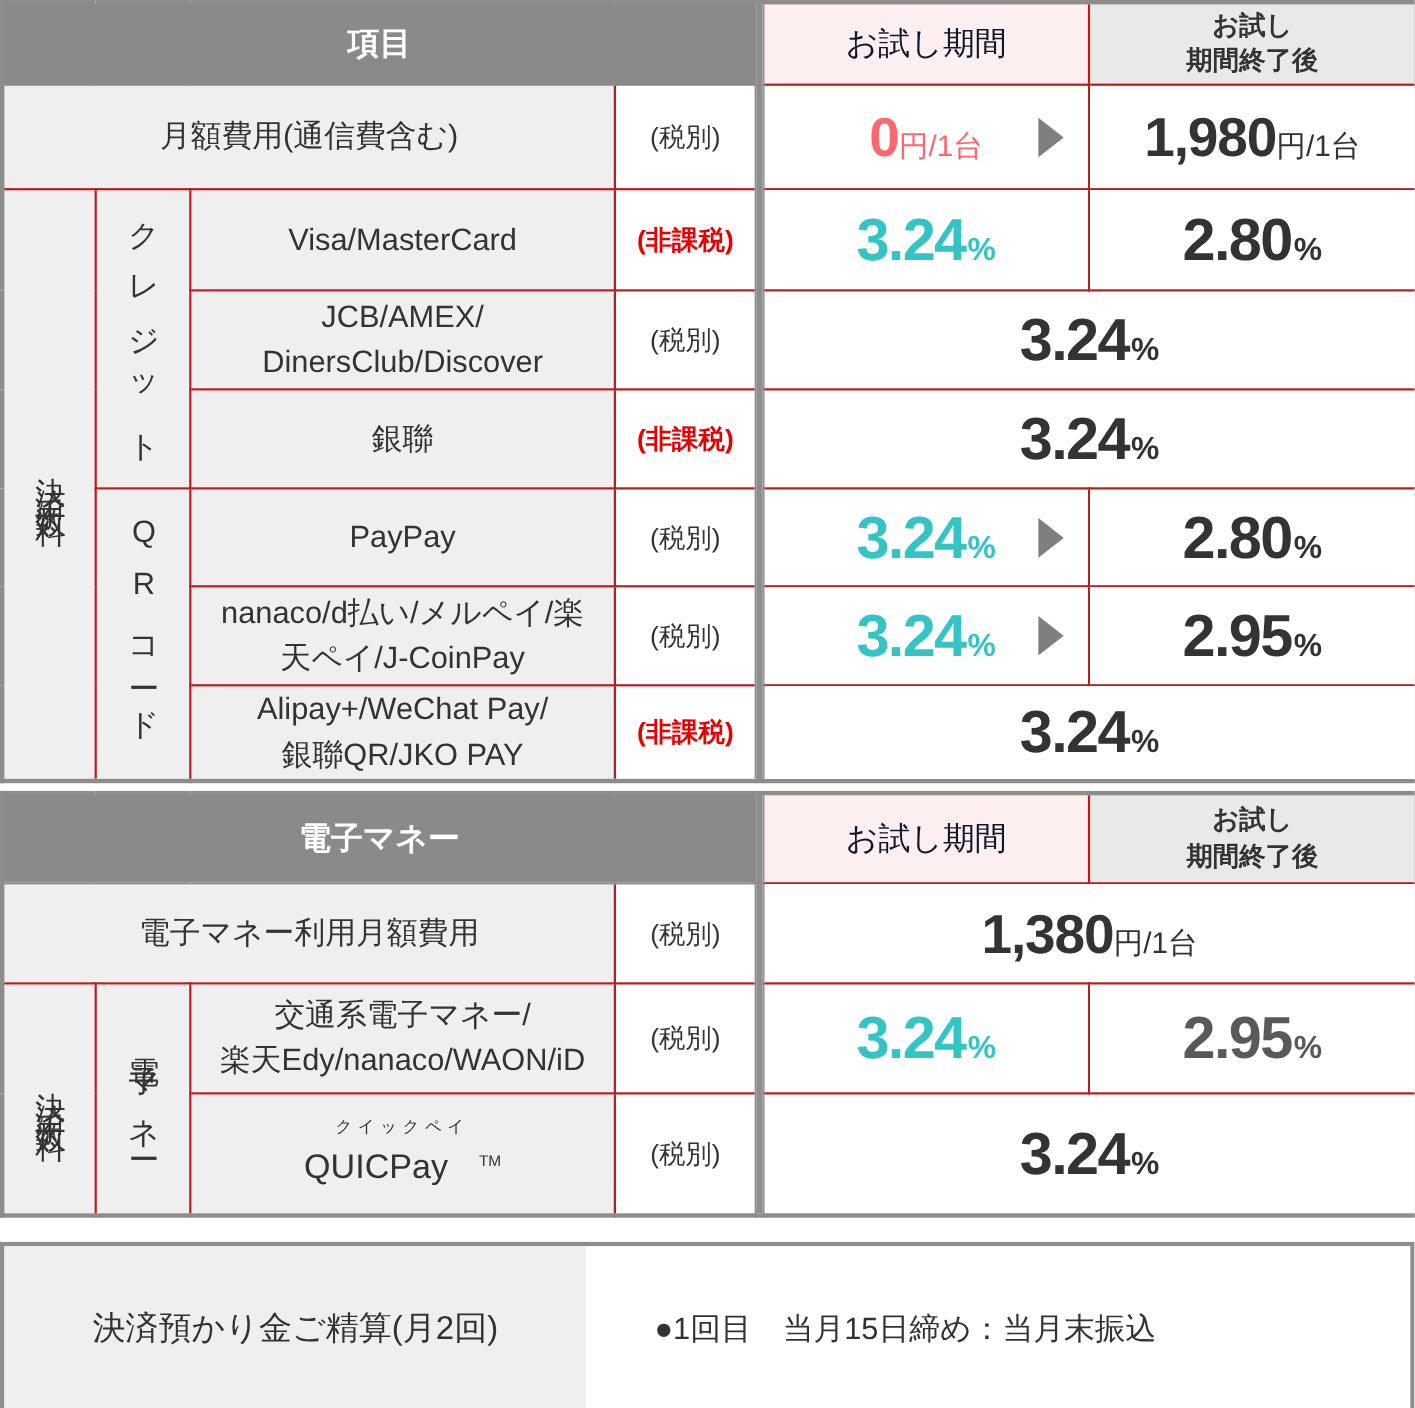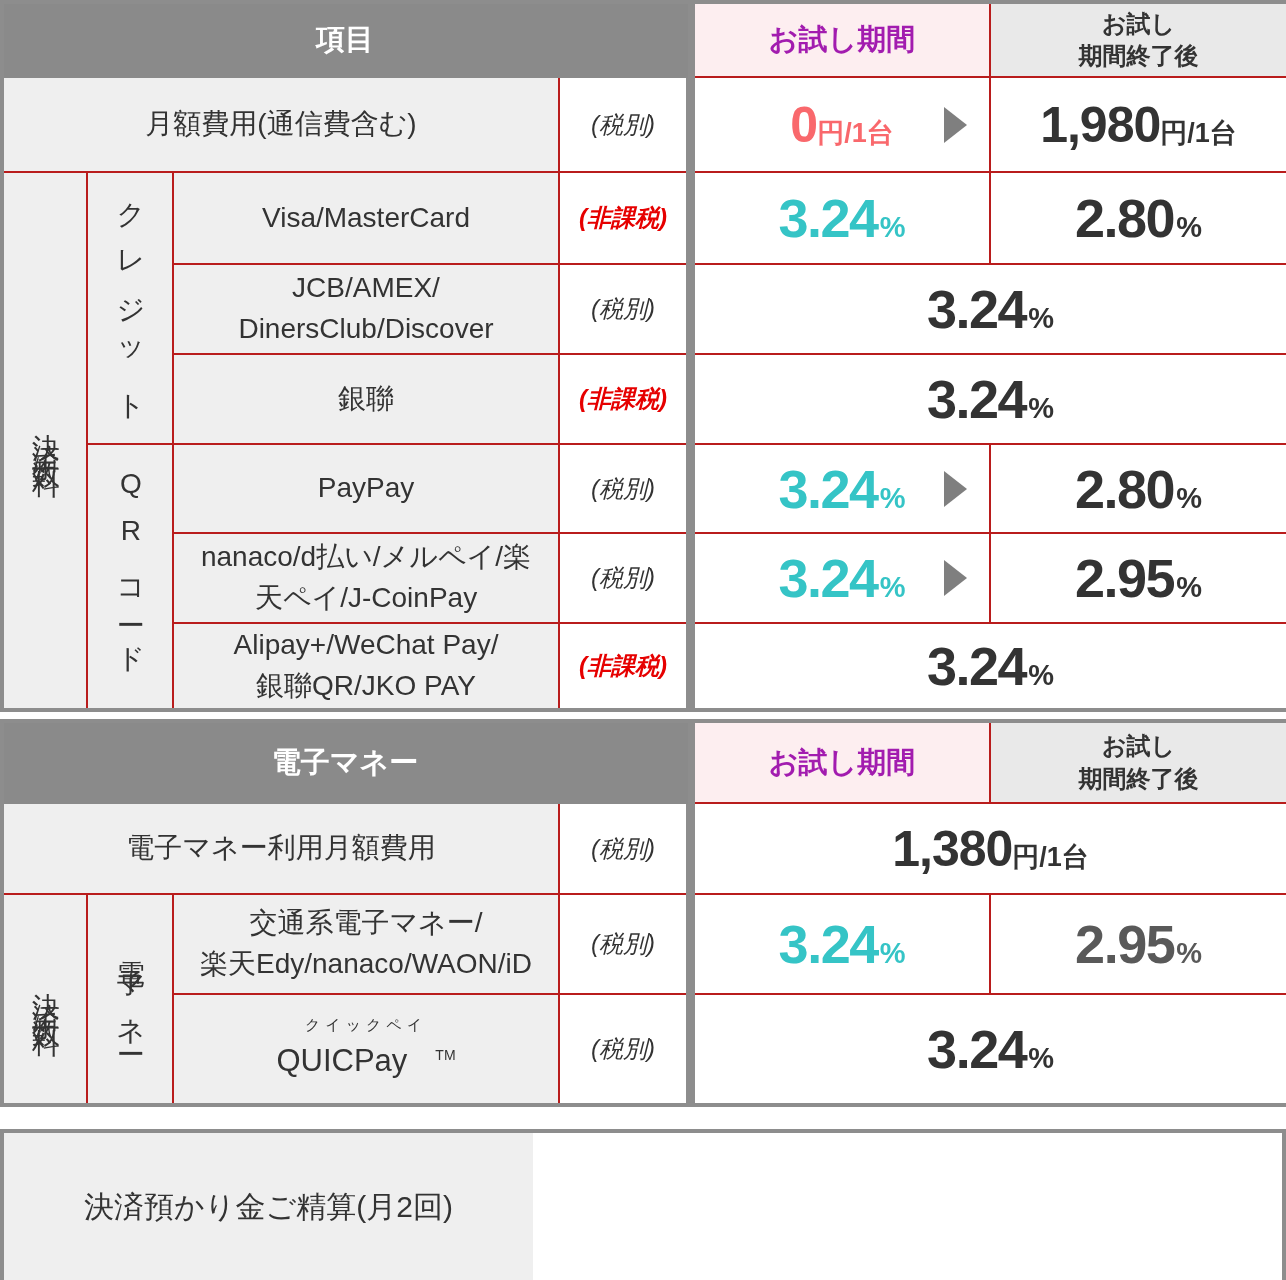--- a/index.html
+++ b/index.html
@@ -21,46 +21,46 @@
     vertical-align:middle;
     padding:0;
     overflow:hidden;
   }
   th.head-item{
     background:#8a8a8a;color:#fff;
     font-size:29px;font-weight:bold;
     border-color:#8a8a8a;
   }
   th.head-trial{
-    background:#fdeef0;color:#a21caf;
-    font-size:29px;font-weight:bold;
+    background:#fdeef0;color:#0f172a;
+    font-size:29px;font-weight:normal;
   }
   th.head-after{
     background:#e9e9e9;color:#333;
     font-size:24px;font-weight:bold;line-height:1.35;
   }
   td.divider{
     background:#8d8d8d;
     border:2px solid #8d8d8d;
   }
   .pre{border-right-color:#8d8d8d !important;}
   td.cell-gray{
     background:#efefef;
     font-size:28px;line-height:1.45;
   }
-  td.tax{background:#fff;font-size:24px;font-style:italic;}
+  td.tax{background:#fff;font-size:24px;}
   .tax-red{color:#e60000;font-weight:bold;}
   td.val{background:#fff;position:relative;}
   .rate-num{font-size:54px;font-weight:700;letter-spacing:-1.5px;text-align:center;}
   .rate-sym{font-size:29px;font-weight:700;margin-left:2px;}
   .teal{color:#35c4c6;}
   .dim{color:#595959;}
   .coral{color:#f9686c;}
   .yen-num{font-size:50px;font-weight:700;letter-spacing:-1px;}
-  .yen-unit{font-size:27px;font-weight:700;}
+  .yen-unit{font-size:27px;font-weight:400;}
   .arrow{
     position:absolute;right:22px;top:50%;
     transform:translateY(-50%);
     width:0;height:0;
     border-top:18px solid transparent;
     border-bottom:18px solid transparent;
     border-left:23px solid #7f7f7f;
   }
   .vert{
     display:inline-block;
@@ -268,14 +268,15 @@
     </td>
   </tr>
 </tbody>
   </table>
 
 <div class="gap-m"></div>
 
 <div class="settle">
   <div class="settle-label">決済預かり金ご精算(月2回)</div>
   <div class="settle-body">
+    <div>●1回目　当月15日締め：当月末振込</div>
   </div>
 </div>
 
 </body></html>

